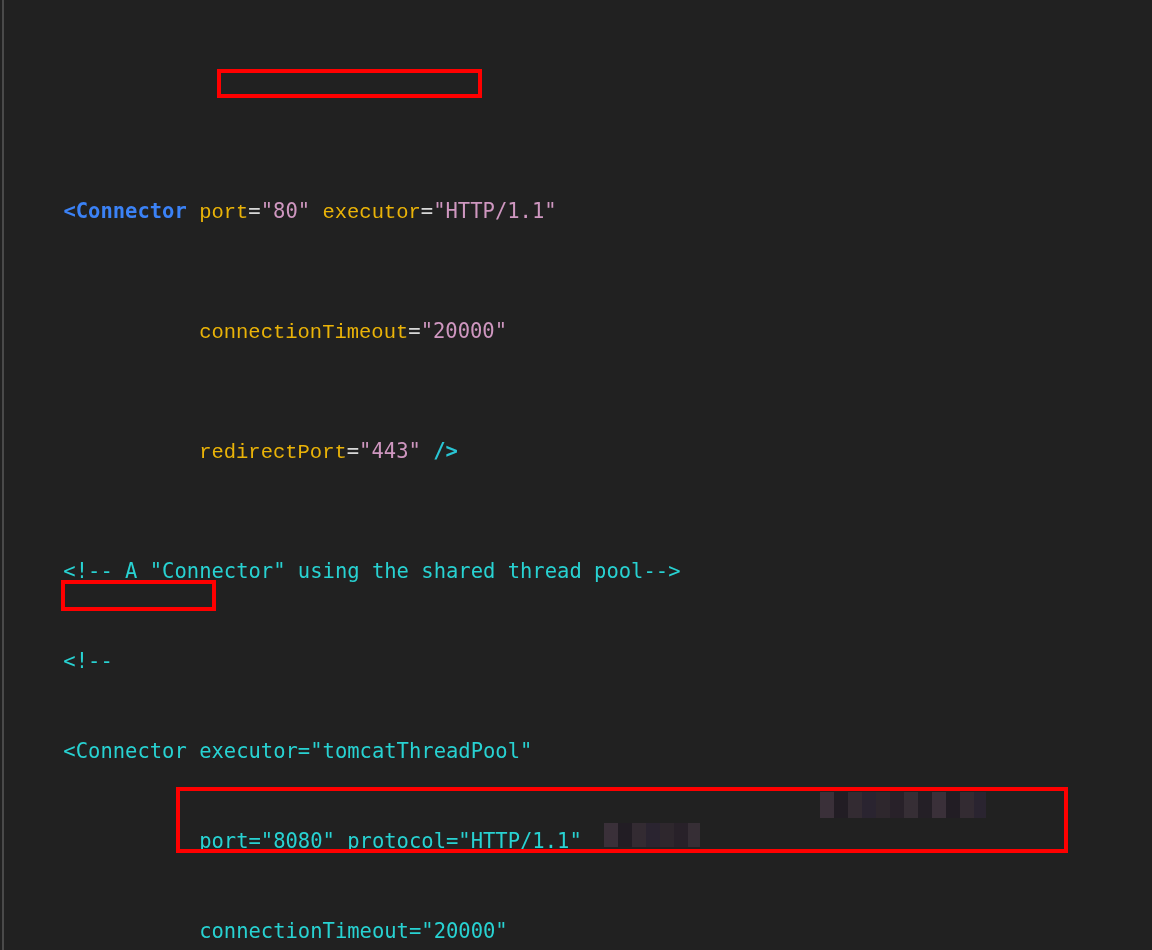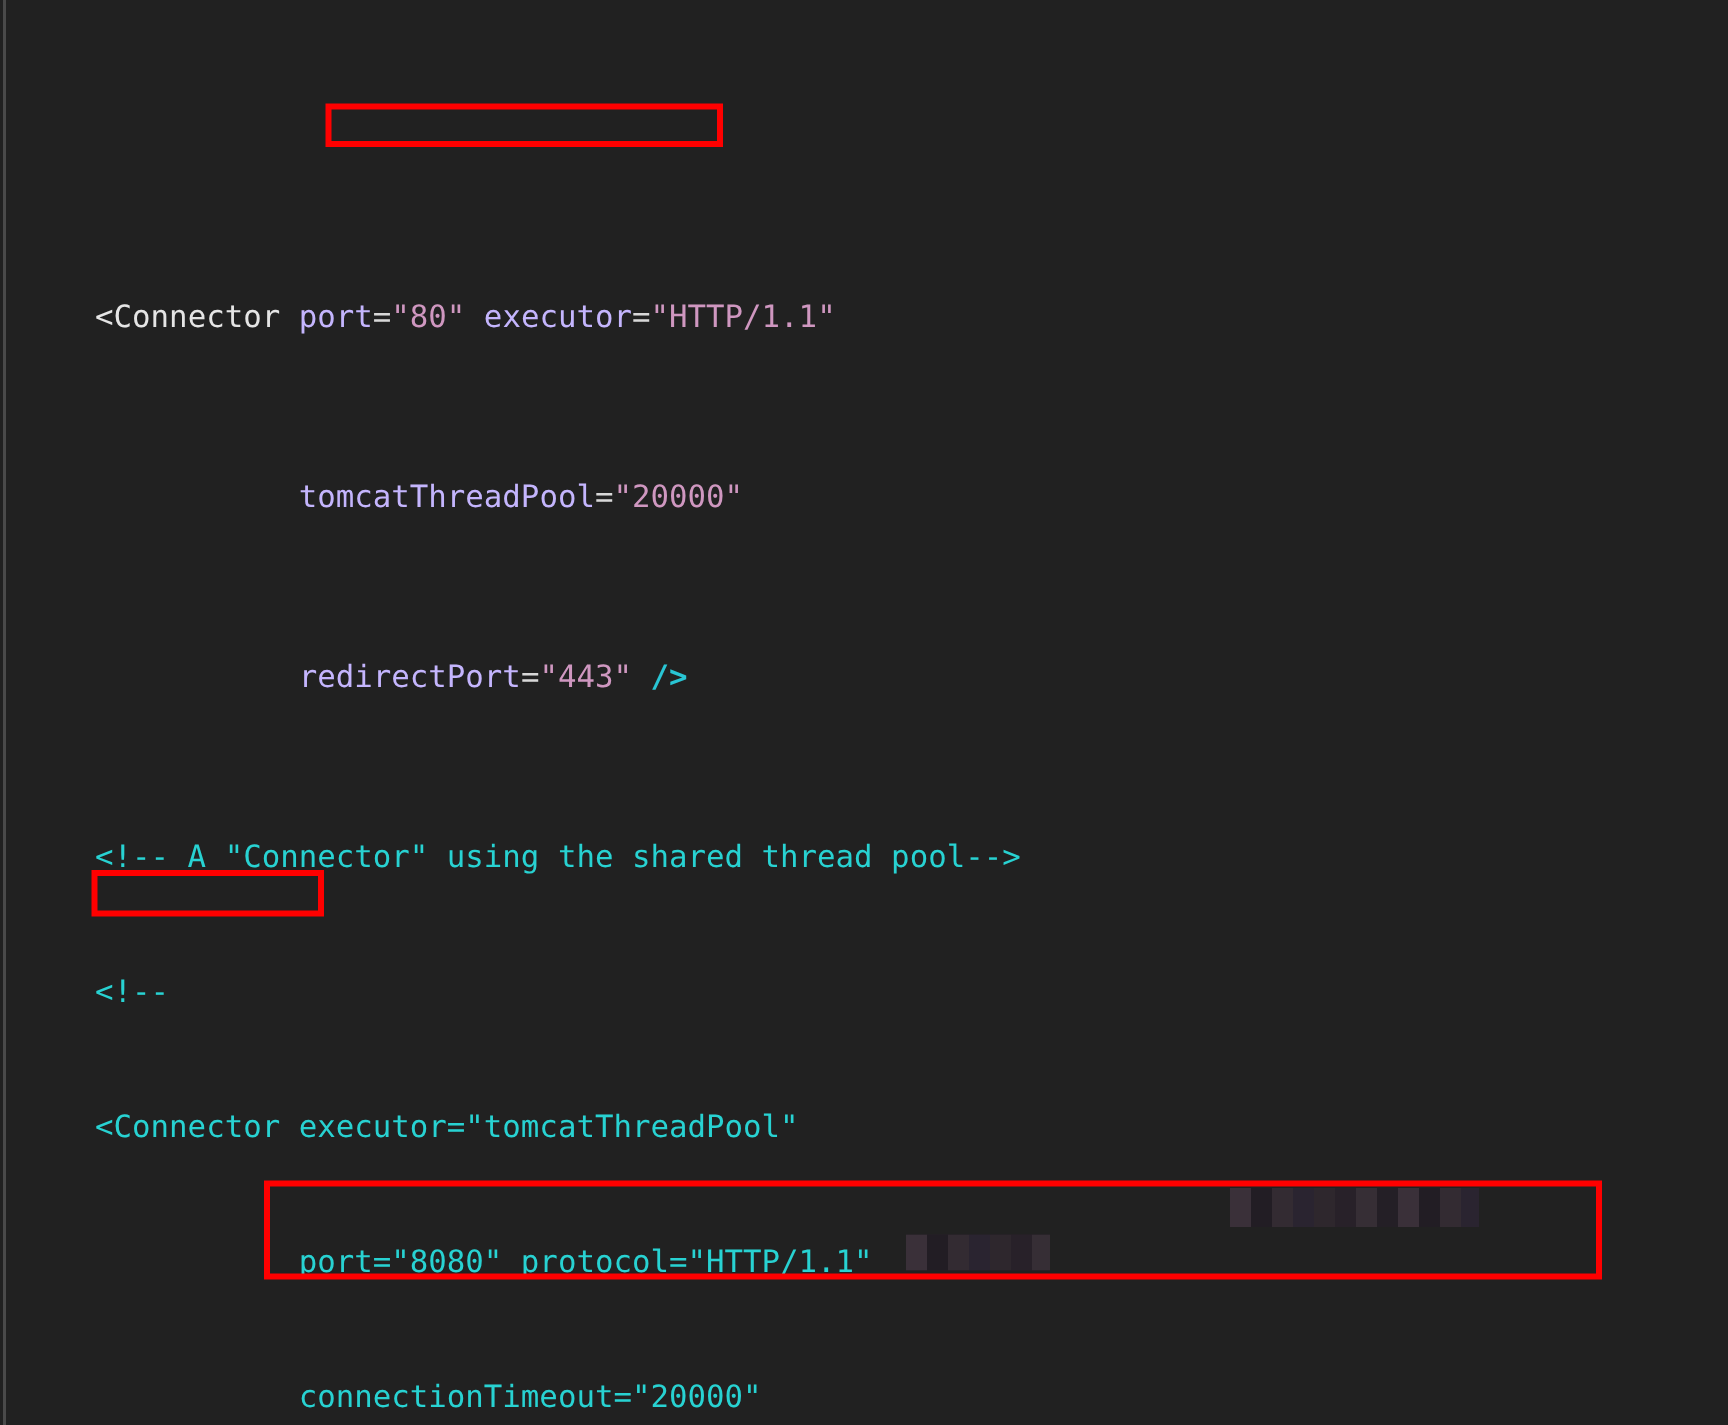--- a/index.html
+++ b/index.html
@@ -37,22 +37,22 @@
     letter-spacing: 0px;
     white-space: pre;
     tab-size: 4;
   }
   .line {
     height: 30px;
     padding-left: 14px;
     white-space: pre;
   }
   
-  .tag      { color: #e5e5e5; font-weight: normal; }
-  .attr     { color: #c4b5fd; }
+  .tag      { color: #3b82f6; font-weight: bold; }
+  .attr     { color: #eab308; font-family: Liberation Mono, monospace; }
   .eq       { color: #d8d8d8; }
   .val      { color: #cf97c0; }
   .comment  { color: #28d2d2; }
   .punct    { color: #29c5d4; font-weight: bold; }
 
   
   .hlbox {
     position: absolute;
     border: 4px solid #ff0000;
     box-sizing: border-box;
@@ -83,21 +83,21 @@
 
   <div class="code">
 
     
     <div class="line" style="height:8px;overflow:hidden;line-height:30px;margin-top:-22px;">
       
     </div>
 
     <div class="line">    <span class="tag">&lt;Connector</span> <span class="attr">port</span><span class="eq">=</span><span class="val">"80"</span> <span class="attr">executor</span><span class="eq">=</span><span class="val">"HTTP/1.1"</span></div>
 
-    <div class="line">               <span class="attr">tomcatThreadPool</span><span class="eq">=</span><span class="val">"20000"</span></div>
+    <div class="line">               <span class="attr">connectionTimeout</span><span class="eq">=</span><span class="val">"20000"</span></div>
 
     <div class="line">               <span class="attr">redirectPort</span><span class="eq">=</span><span class="val">"443"</span> <span class="punct">/&gt;</span></div>
 
     <div class="line comment">    &lt;!-- A "Connector" using the shared thread pool--&gt;</div>
     <div class="line comment">    &lt;!--</div>
     <div class="line comment">    &lt;Connector executor="tomcatThreadPool"</div>
     <div class="line comment">               port="8080" protocol="HTTP/1.1"</div>
     <div class="line comment">               connectionTimeout="20000"</div>
     
     

